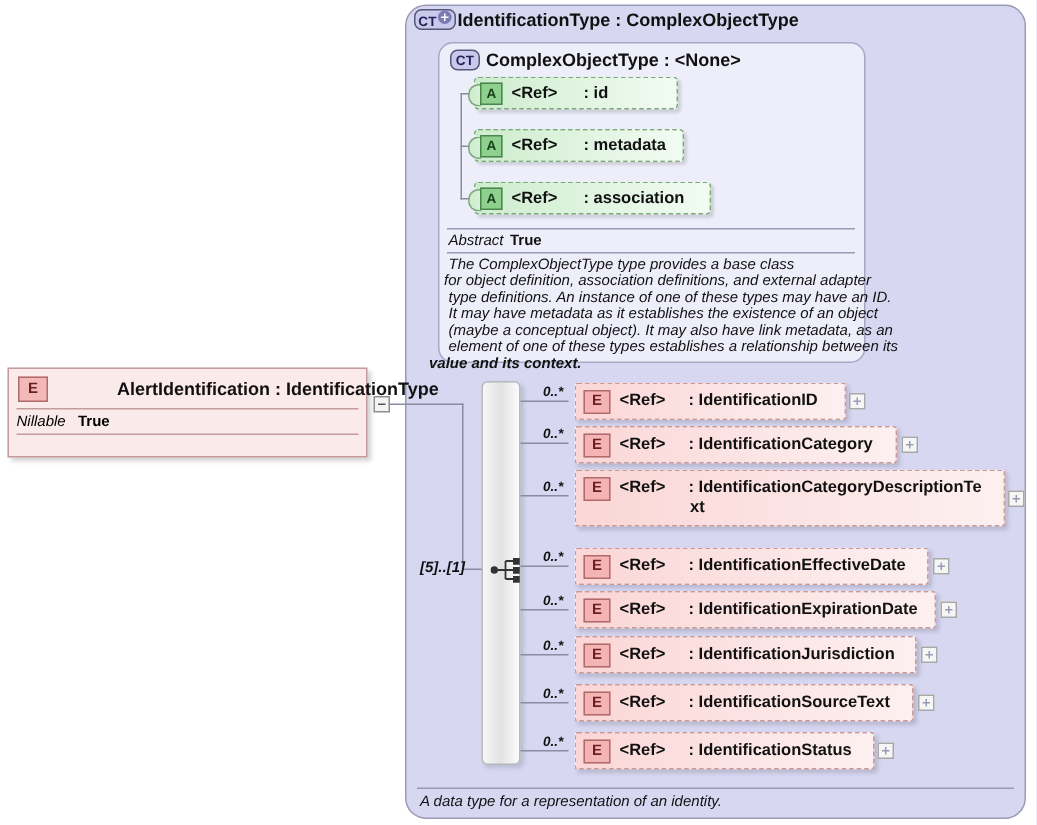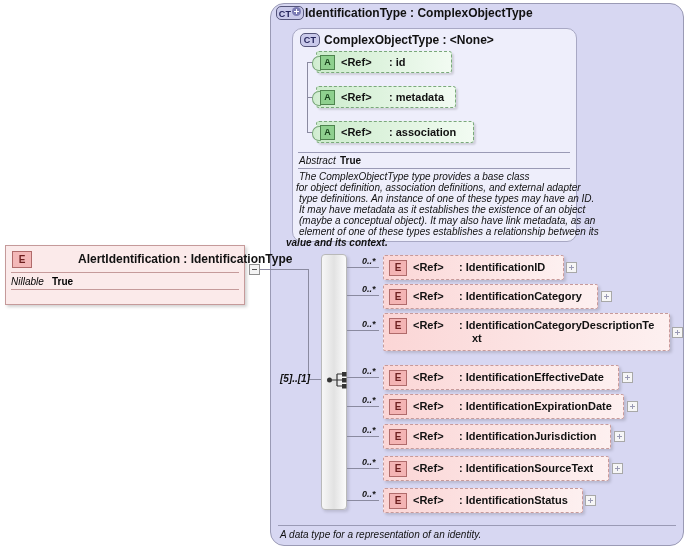--- a/index.html
+++ b/index.html
@@ -283,21 +283,21 @@
     <span class="ename">: IdentificationCategory</span>
   </div>
   <div class="plusbox" style="left:601px;top:291px;"></div>
 
   <div class="line lineh" style="left:347px;top:330px;width:32px;"></div>
   <div class="occ" style="left:362px;top:319px;">0..*</div>
   <div class="el tall" style="left:383px;top:313px;width:287px;">
     <span class="ebadge">E</span>
     <span class="eref">&lt;Ref&gt;</span>
     <span class="ename">: IdentificationCategoryDescriptionTe</span>
-    <span class="ename" style="top:18px;left:88px;">xt</span>
+    <span class="ename" style="top:18px;left:76px;">xt</span>
   </div>
   <div class="plusbox" style="left:672px;top:327px;"></div>
 
   <div class="line lineh" style="left:347px;top:377px;width:32px;"></div>
   <div class="occ" style="left:362px;top:366px;">0..*</div>
   <div class="el" style="left:383px;top:365px;width:236px;">
     <span class="ebadge">E</span>
     <span class="eref">&lt;Ref&gt;</span>
     <span class="ename">: IdentificationEffectiveDate</span>
   </div>

